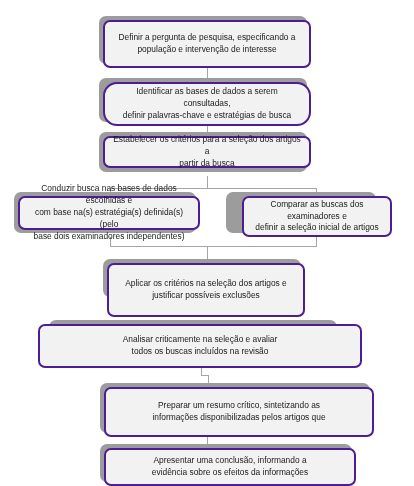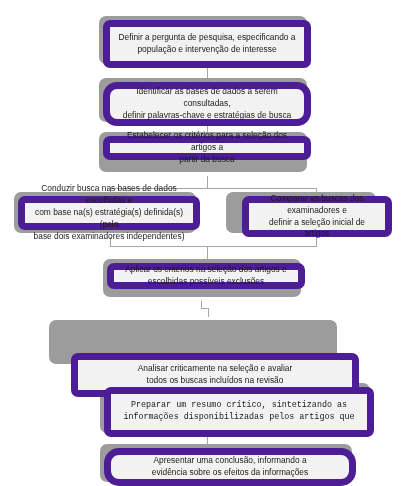--- a/index.html
+++ b/index.html
@@ -26,21 +26,21 @@
     background: #a6a6a6;
   }
   .conn.v { width: 1px; }
   .conn.h { height: 1px; }
 
   
   .node {
     position: absolute;
     box-sizing: border-box;
     background: #f2f2f2;
-    border: 7px solid #4c1d95;
+    border: 2px solid #4c1d95;
     border-radius: 7px;
     display: flex;
     align-items: center;
     justify-content: center;
     text-align: center;
     color: #1a1a1a;
     font-size: 8.4px;
     line-height: 1.42;
     padding: 4px 7px;
     z-index: 3;
@@ -97,41 +97,41 @@
   <div class="shadow" style="left:100px; top:444px; width:252px; height:38px;"></div>
 
   <div class="node" style="left:103px; top:20px; width:208px; height:48px;">
     <span class="txt"><span>Definir a pergunta de pesquisa, especificando a</span><br><span>população e intervenção de interesse</span></span>
   </div>
 
   <div class="node" style="left:103px; top:82px; width:208px; height:44px;border-radius:14px;">
     <span class="txt"><span>Identificar as bases de dados a serem consultadas,</span><br><span>definir palavras-chave e estratégias de busca</span></span>
   </div>
 
-  <div class="node" style="left:103px; top:136px; width:208px; height:24px;justify-content:center;">
+  <div class="node" style="left:103px; top:136px; width:208px; height:32px;justify-content:center;">
     <span class="txt"><span>Estabelecer os critérios para a seleção dos artigos a</span><br><span>partir da busca</span></span>
   </div>
 
   <div class="node" style="left:18px; top:196px; width:182px; height:34px;">
     <span class="txt"><span>Conduzir busca nas bases de dados escolhidas e</span><br><span>com base na(s) estratégia(s) definida(s) (pelo</span><br><span>base dois examinadores independentes)</span></span>
   </div>
 
   <div class="node" style="left:230px; top:196px; width:150px; height:41px;margin-left:12px;">
     <span class="txt"><span>Comparar as buscas dos examinadores e</span><br><span>definir a seleção inicial de artigos</span></span>
   </div>
 
-  <div class="node" style="left:107px; top:263px; width:198px; height:26px;">
-    <span class="txt"><span>Aplicar os critérios na seleção dos artigos e</span><br><span>escolhidas possíveis exclusões</span></span>
+  <div class="node" style="left:107px; top:263px; width:198px; height:54px;">
+    <span class="txt"><span>Aplicar os critérios na seleção dos artigos e</span><br><span>justificar possíveis exclusões</span></span>
   </div>
 
-  <div class="node" style="left:71px; top:324px; width:288px; height:44px;margin-top:29px;">
+  <div class="node" style="left:38px; top:324px; width:324px; height:44px;">
     <span class="txt"><span>Analisar criticamente na seleção e avaliar</span><br><span>todos os buscas incluídos na revisão</span></span>
   </div>
 
-  <div class="node" style="left:104px; top:387px; width:270px; height:50px;font-family:Liberation Mono, monospace;">
+  <div class="node" style="left:104px; top:387px; width:270px; height:50px;">
     <span class="txt"><span>Preparar um resumo crítico, sintetizando as</span><br><span>informações disponibilizadas pelos artigos que</span><br></span>
   </div>
 
-  <div class="node" style="left:104px; top:448px; width:252px; height:38px;border-radius:15px;">
+  <div class="node" style="left:104px; top:448px; width:252px; height:38px;">
     <span class="txt"><span>Apresentar uma conclusão, informando a</span><br><span>evidência sobre os efeitos da informações</span></span>
   </div>
 
 </div>
 
 </body></html>

